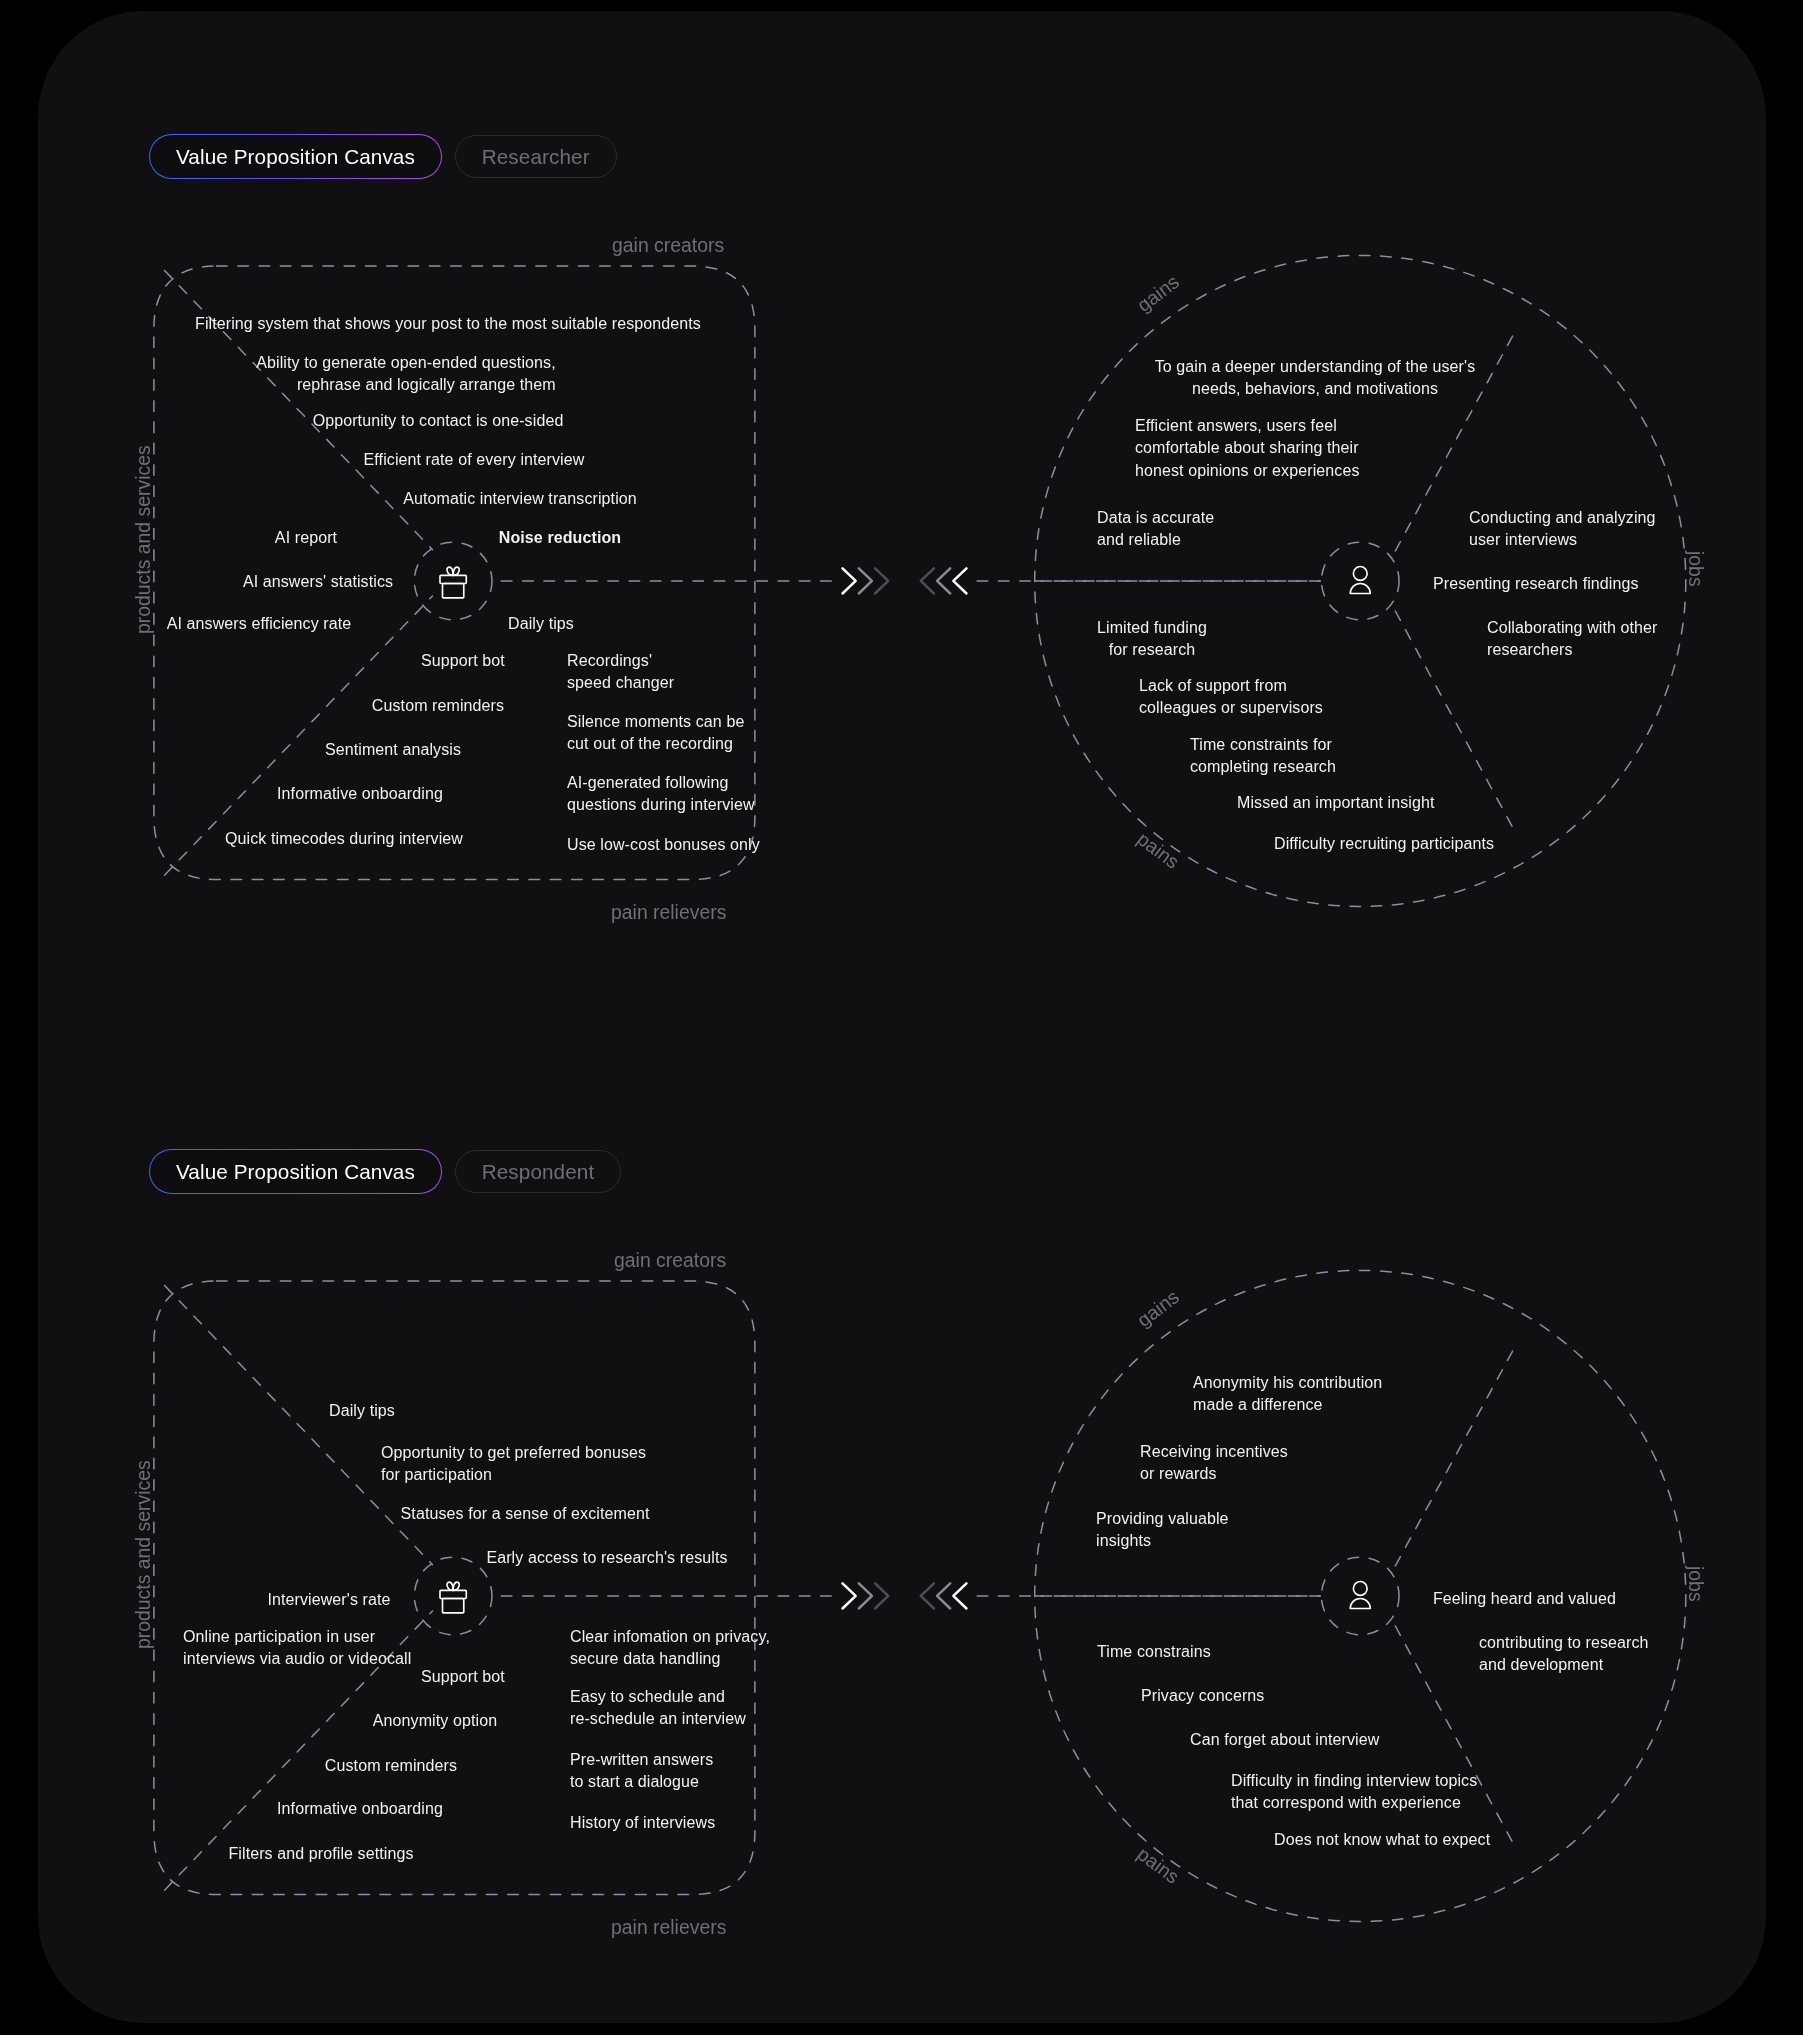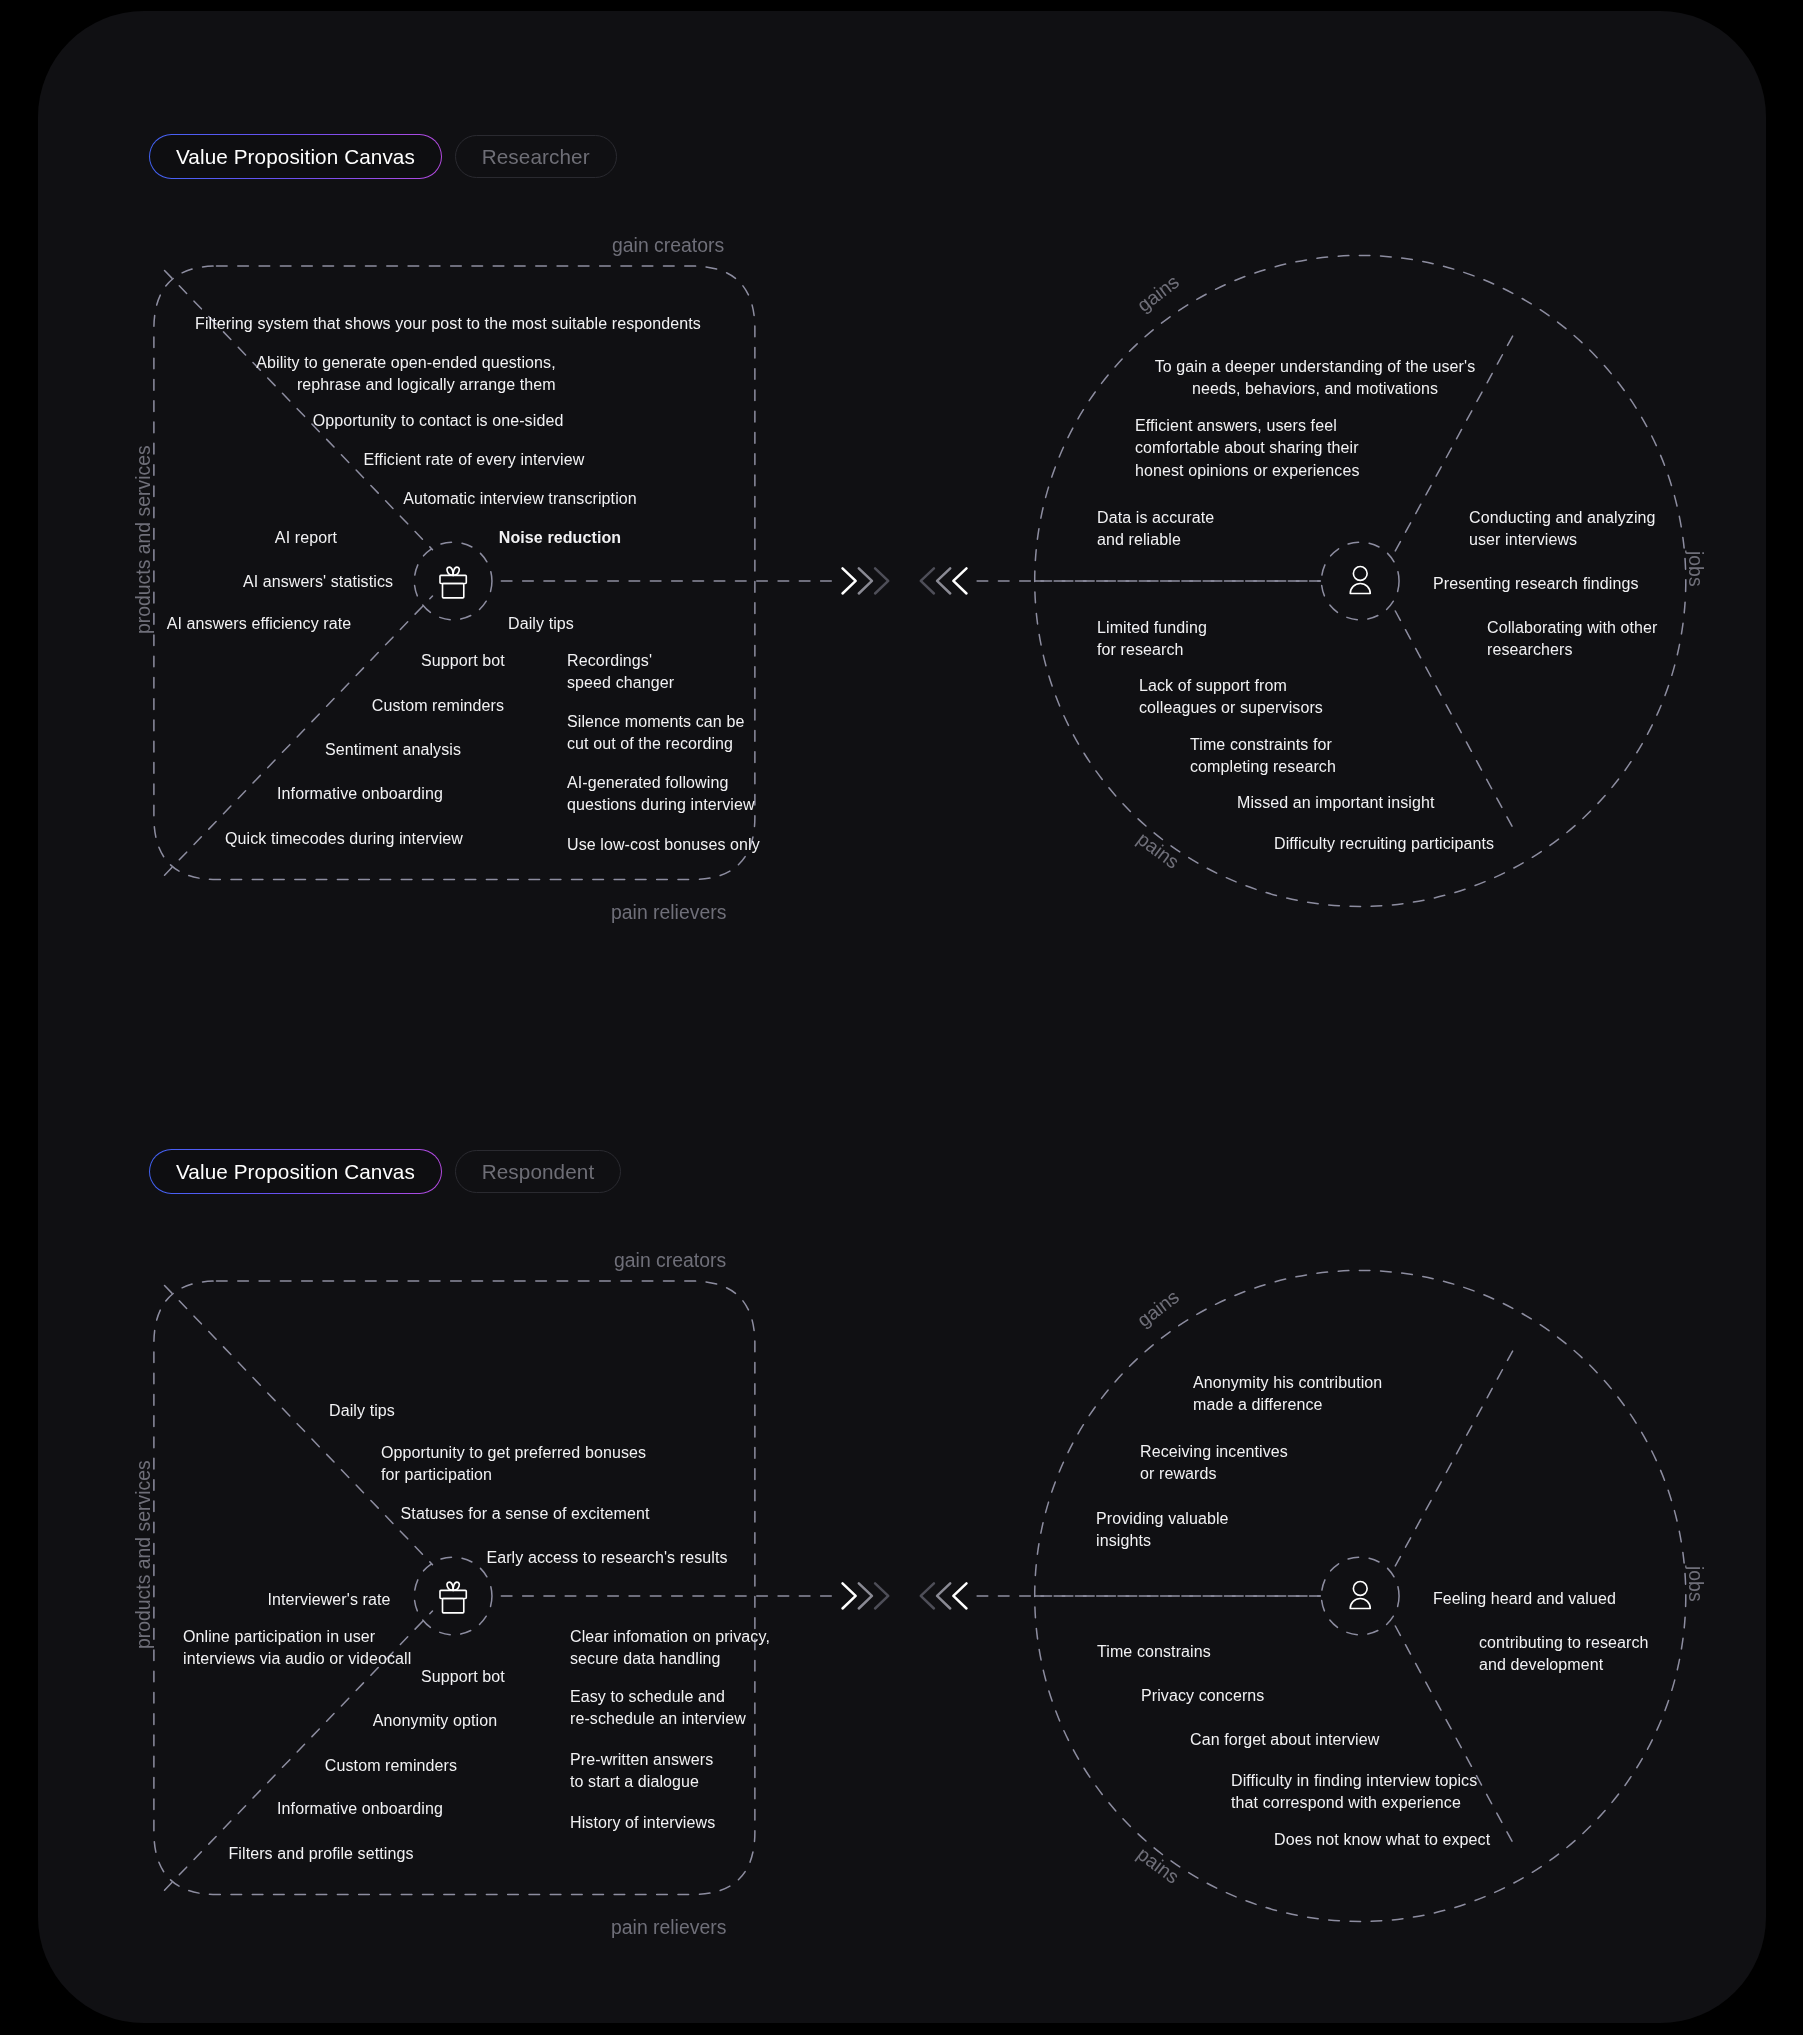--- a/index.html
+++ b/index.html
@@ -176,21 +176,21 @@
 honest opinions or experiences</div>
     <div class="t l" style="left:1097px; top:507px;">Data is accurate
 and reliable</div>
 
     <div class="t l" style="left:1469px; top:507px;">Conducting and analyzing
 user interviews</div>
     <div class="t l" style="left:1433px; top:573px;">Presenting research findings</div>
     <div class="t l" style="left:1487px; top:617px;">Collaborating with other
 researchers</div>
 
-    <div class="t l" style="left:1097px; top:617px;">Limited funding
+    <div class="t l" style="left:1097px; top:617px;text-align:center;">Limited funding
 for research</div>
     <div class="t l" style="left:1139px; top:675px;">Lack of support from
 colleagues or supervisors</div>
     <div class="t l" style="left:1190px; top:734px;">Time constraints for
 completing research</div>
     <div class="t l" style="left:1237px; top:792px;">Missed an important insight</div>
     <div class="t l" style="left:1274px; top:833px;">Difficulty recruiting participants</div>
   </div>
 
   <div class="canvas" style="top:1015px;">

